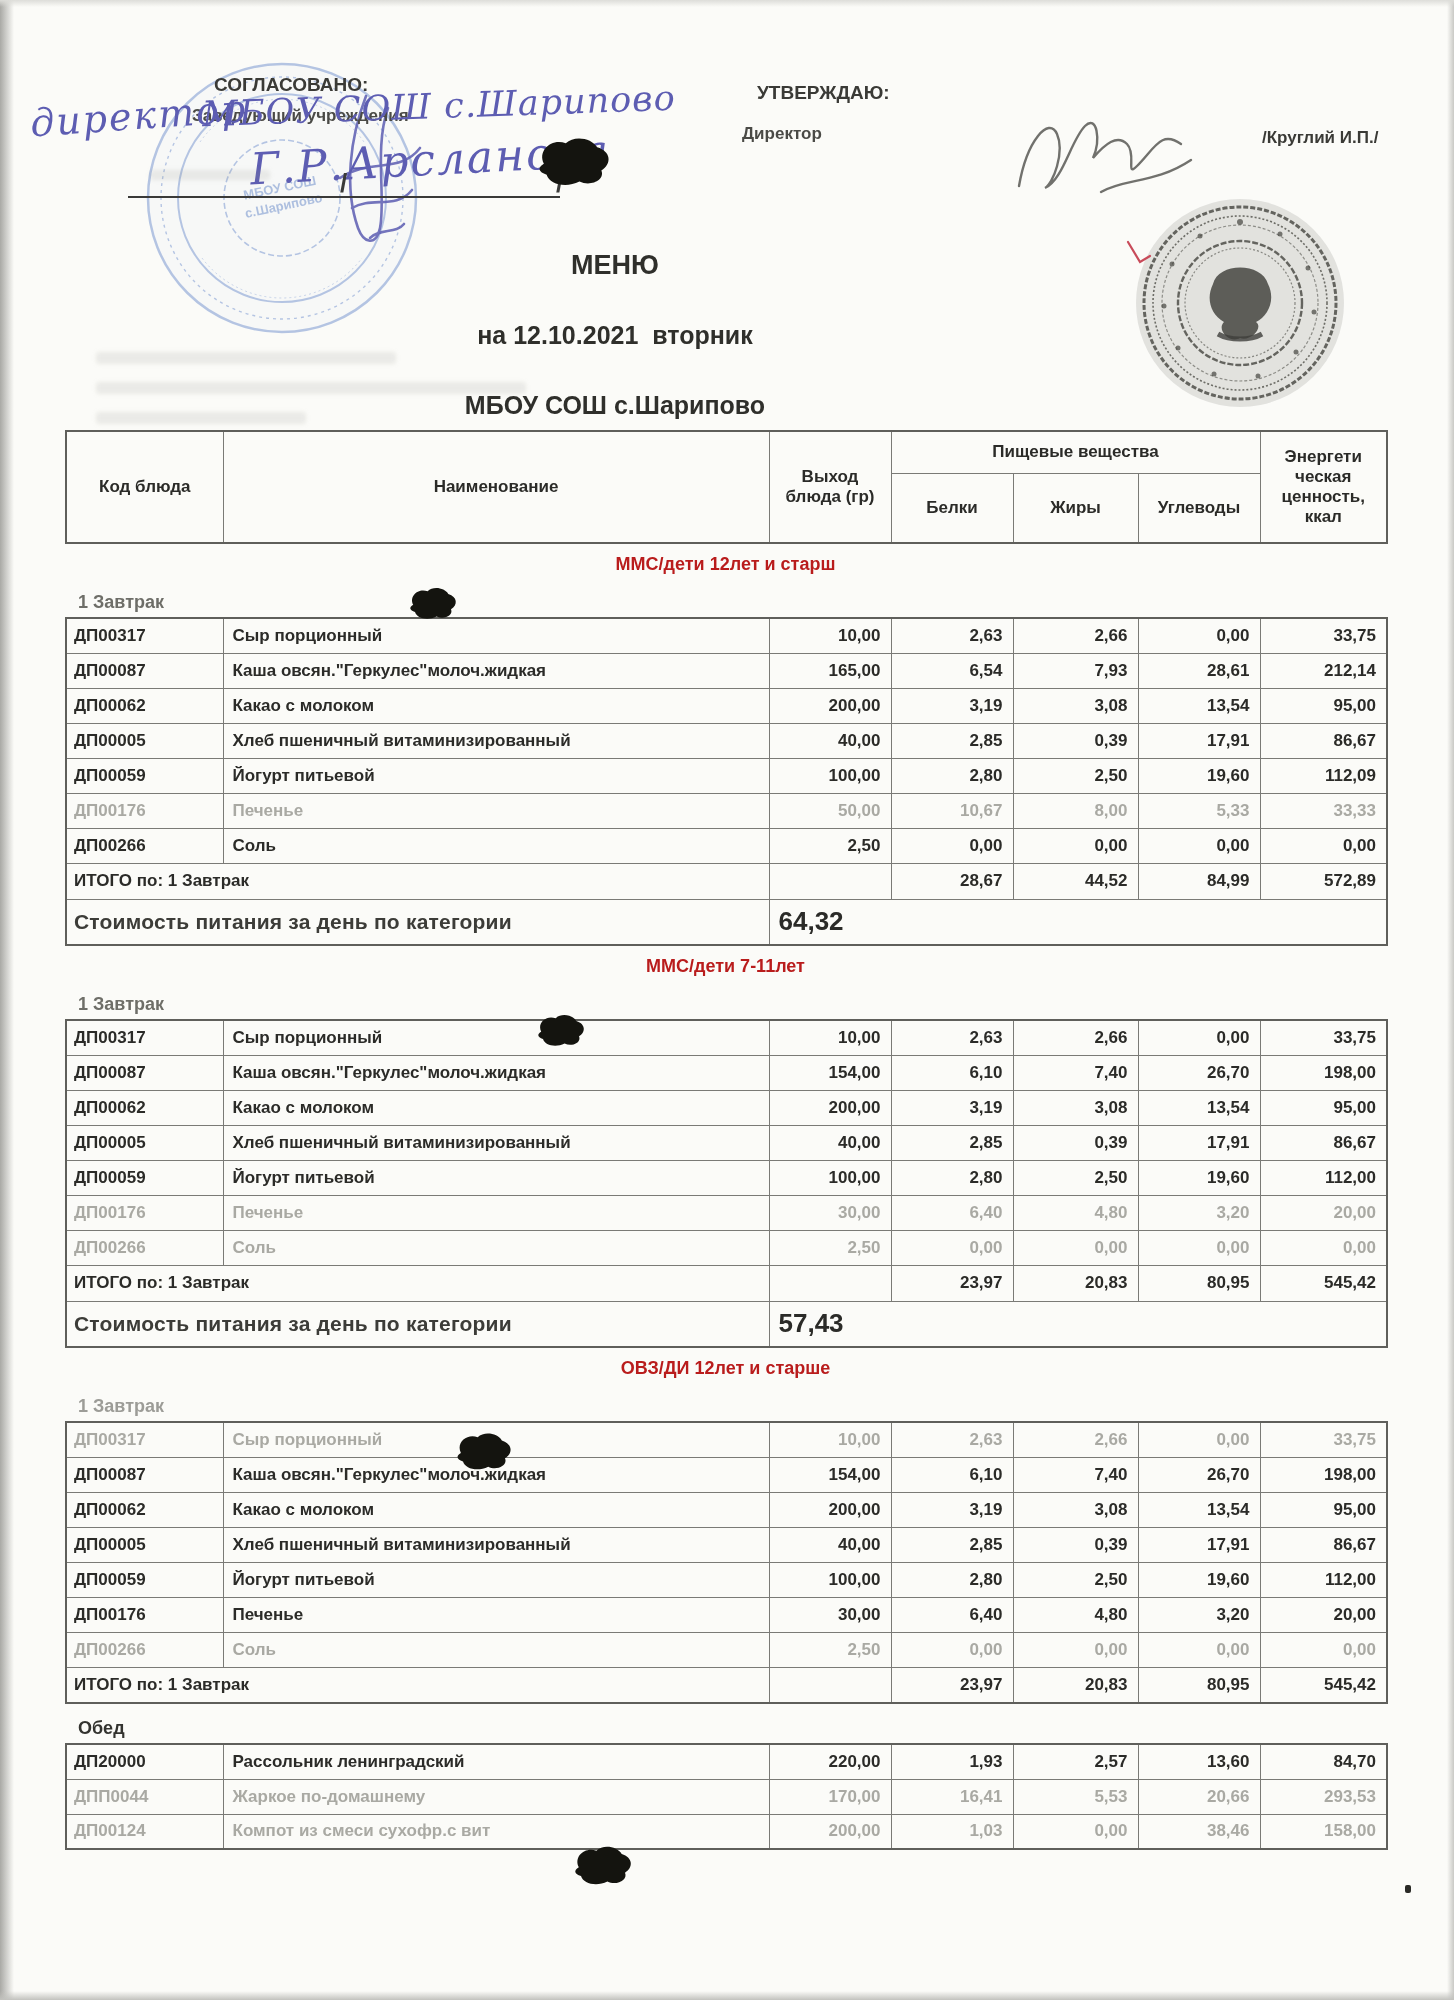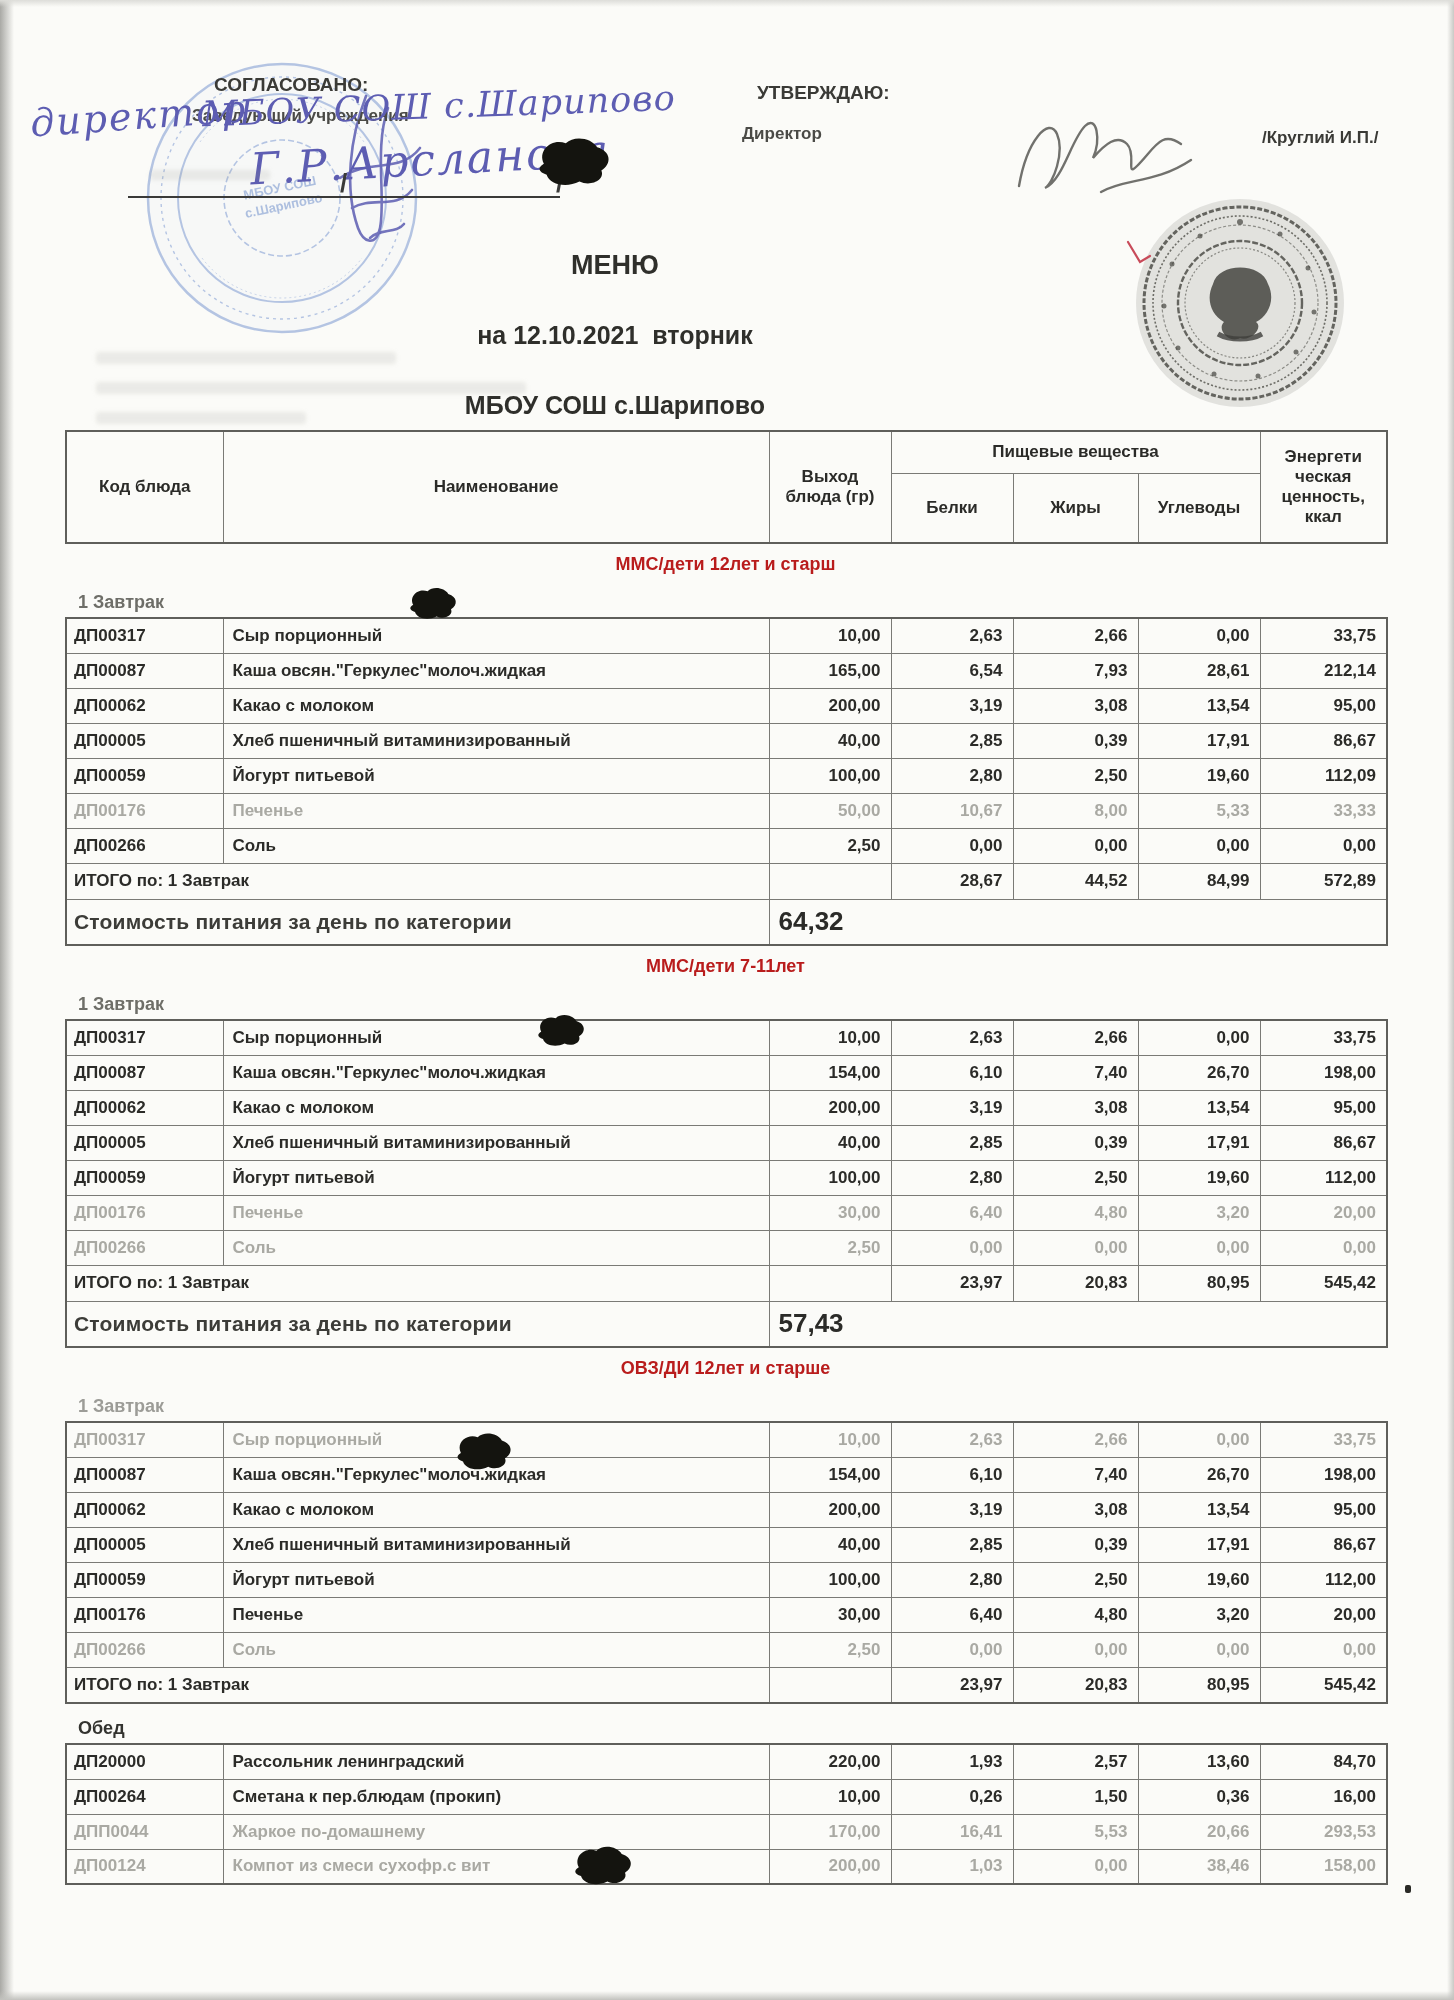--- a/index.html
+++ b/index.html
@@ -469,29 +469,20 @@
           <tbody>
             <tr class="item-row">
               <td class="c-code">ДП20000</td>
               <td class="c-name">Рассольник ленинградский</td>
               <td class="c-num">220,00</td>
               <td class="c-num">1,93</td>
               <td class="c-num">2,57</td>
               <td class="c-num">13,60</td>
               <td class="c-num">84,70</td>
             </tr>
-            <tr class="item-row">
-              <td class="c-code">ДП00264</td>
-              <td class="c-name">Сметана к пер.блюдам (прокип)</td>
-              <td class="c-num">10,00</td>
-              <td class="c-num">0,26</td>
-              <td class="c-num">1,50</td>
-              <td class="c-num">0,36</td>
-              <td class="c-num">16,00</td>
-            </tr>
             <tr class="item-row faded">
               <td class="c-code">ДПП0044</td>
               <td class="c-name">Жаркое по-домашнему</td>
               <td class="c-num">170,00</td>
               <td class="c-num">16,41</td>
               <td class="c-num">5,53</td>
               <td class="c-num">20,66</td>
               <td class="c-num">293,53</td>
             </tr>
             <tr class="item-row faded">

